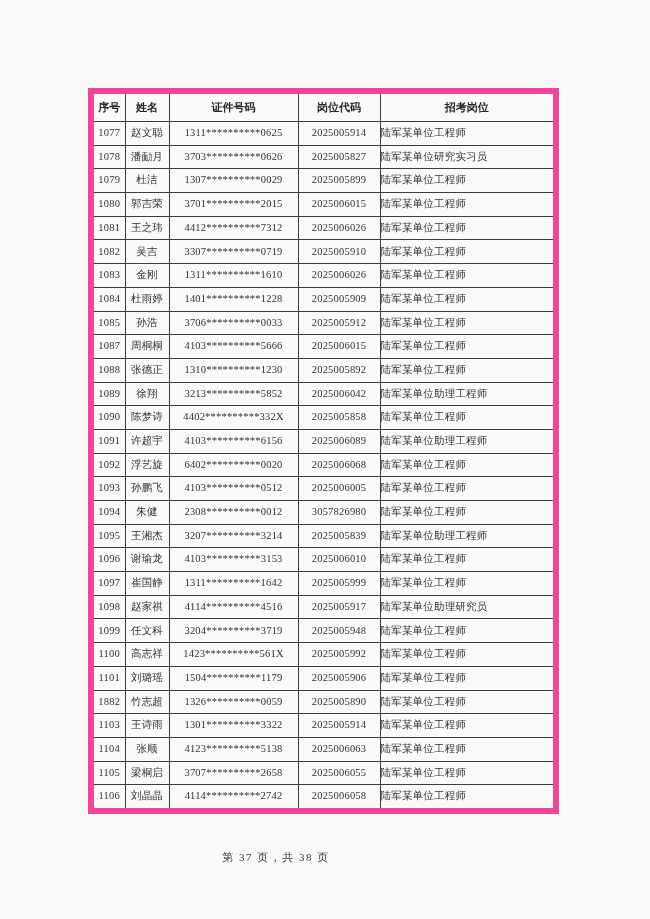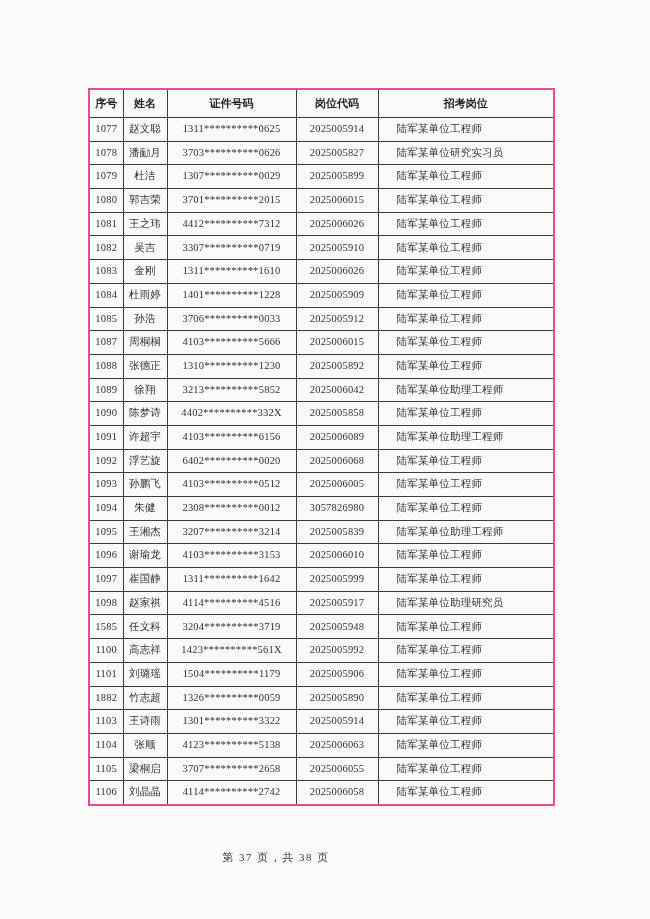--- a/index.html
+++ b/index.html
@@ -45,24 +45,24 @@
     font-weight: bold;
     font-size: 11px;
     color: #262423;
   }
   .doc-table td {
     height: 22.7px;
     letter-spacing: 0.2px;
   }
   .doc-table td.col-position {
     text-align: left;
-    padding-left: 18px;
+    padding-left: 0;
   }
   .doc-table {
-    border: 2px solid #ec4899;
+    border: 6px solid #ec4899;
   }
   .page-footer {
     position: absolute;
     left: 0;
     top: 850px;
     width: 552px;
     text-align: center;
     font-size: 11px;
     color: #3a3836;
     letter-spacing: 1.5px;
@@ -230,21 +230,21 @@
         <td class="col-position">陆军某单位工程师</td>
       </tr>
       <tr>
         <td class="col-index">1098</td>
         <td class="col-name">赵家祺</td>
         <td class="col-id">4114**********4516</td>
         <td class="col-code">2025005917</td>
         <td class="col-position">陆军某单位助理研究员</td>
       </tr>
       <tr>
-        <td class="col-index">1585</td>
+        <td class="col-index">1099</td>
         <td class="col-name">任文科</td>
         <td class="col-id">3204**********3719</td>
         <td class="col-code">2025005948</td>
         <td class="col-position">陆军某单位工程师</td>
       </tr>
       <tr>
         <td class="col-index">1100</td>
         <td class="col-name">高志祥</td>
         <td class="col-id">1423**********561X</td>
         <td class="col-code">2025005992</td>

